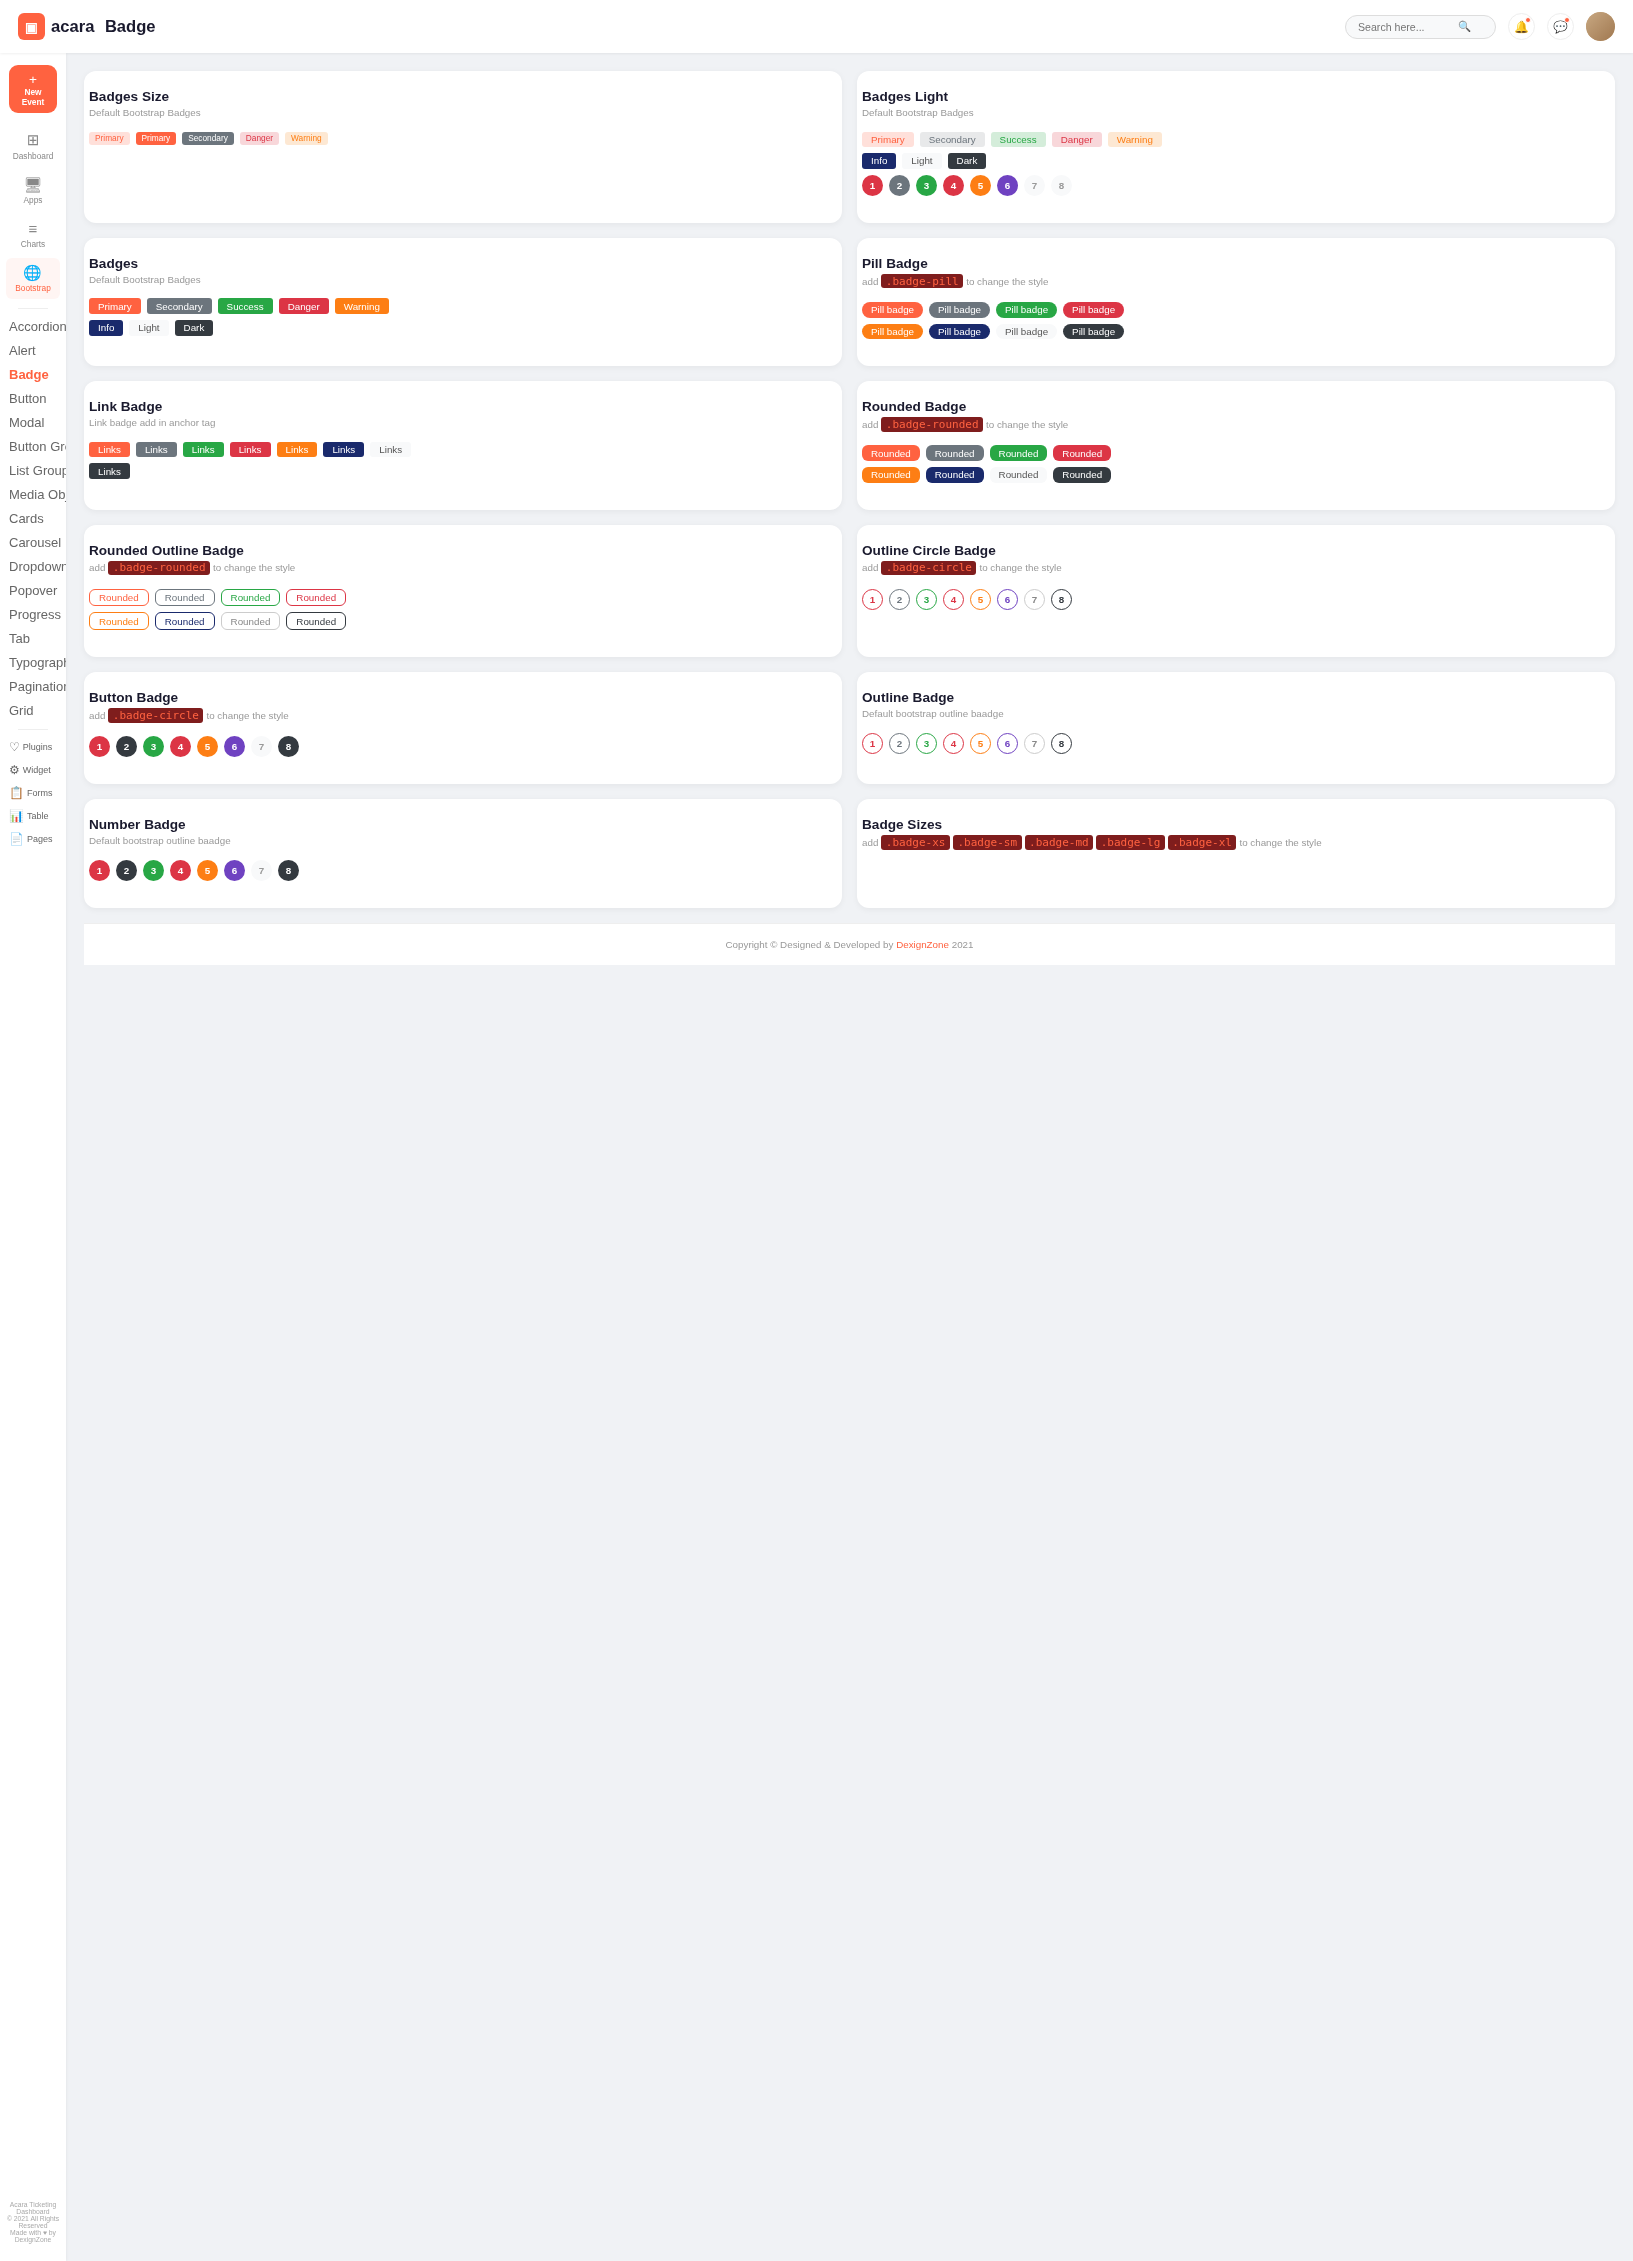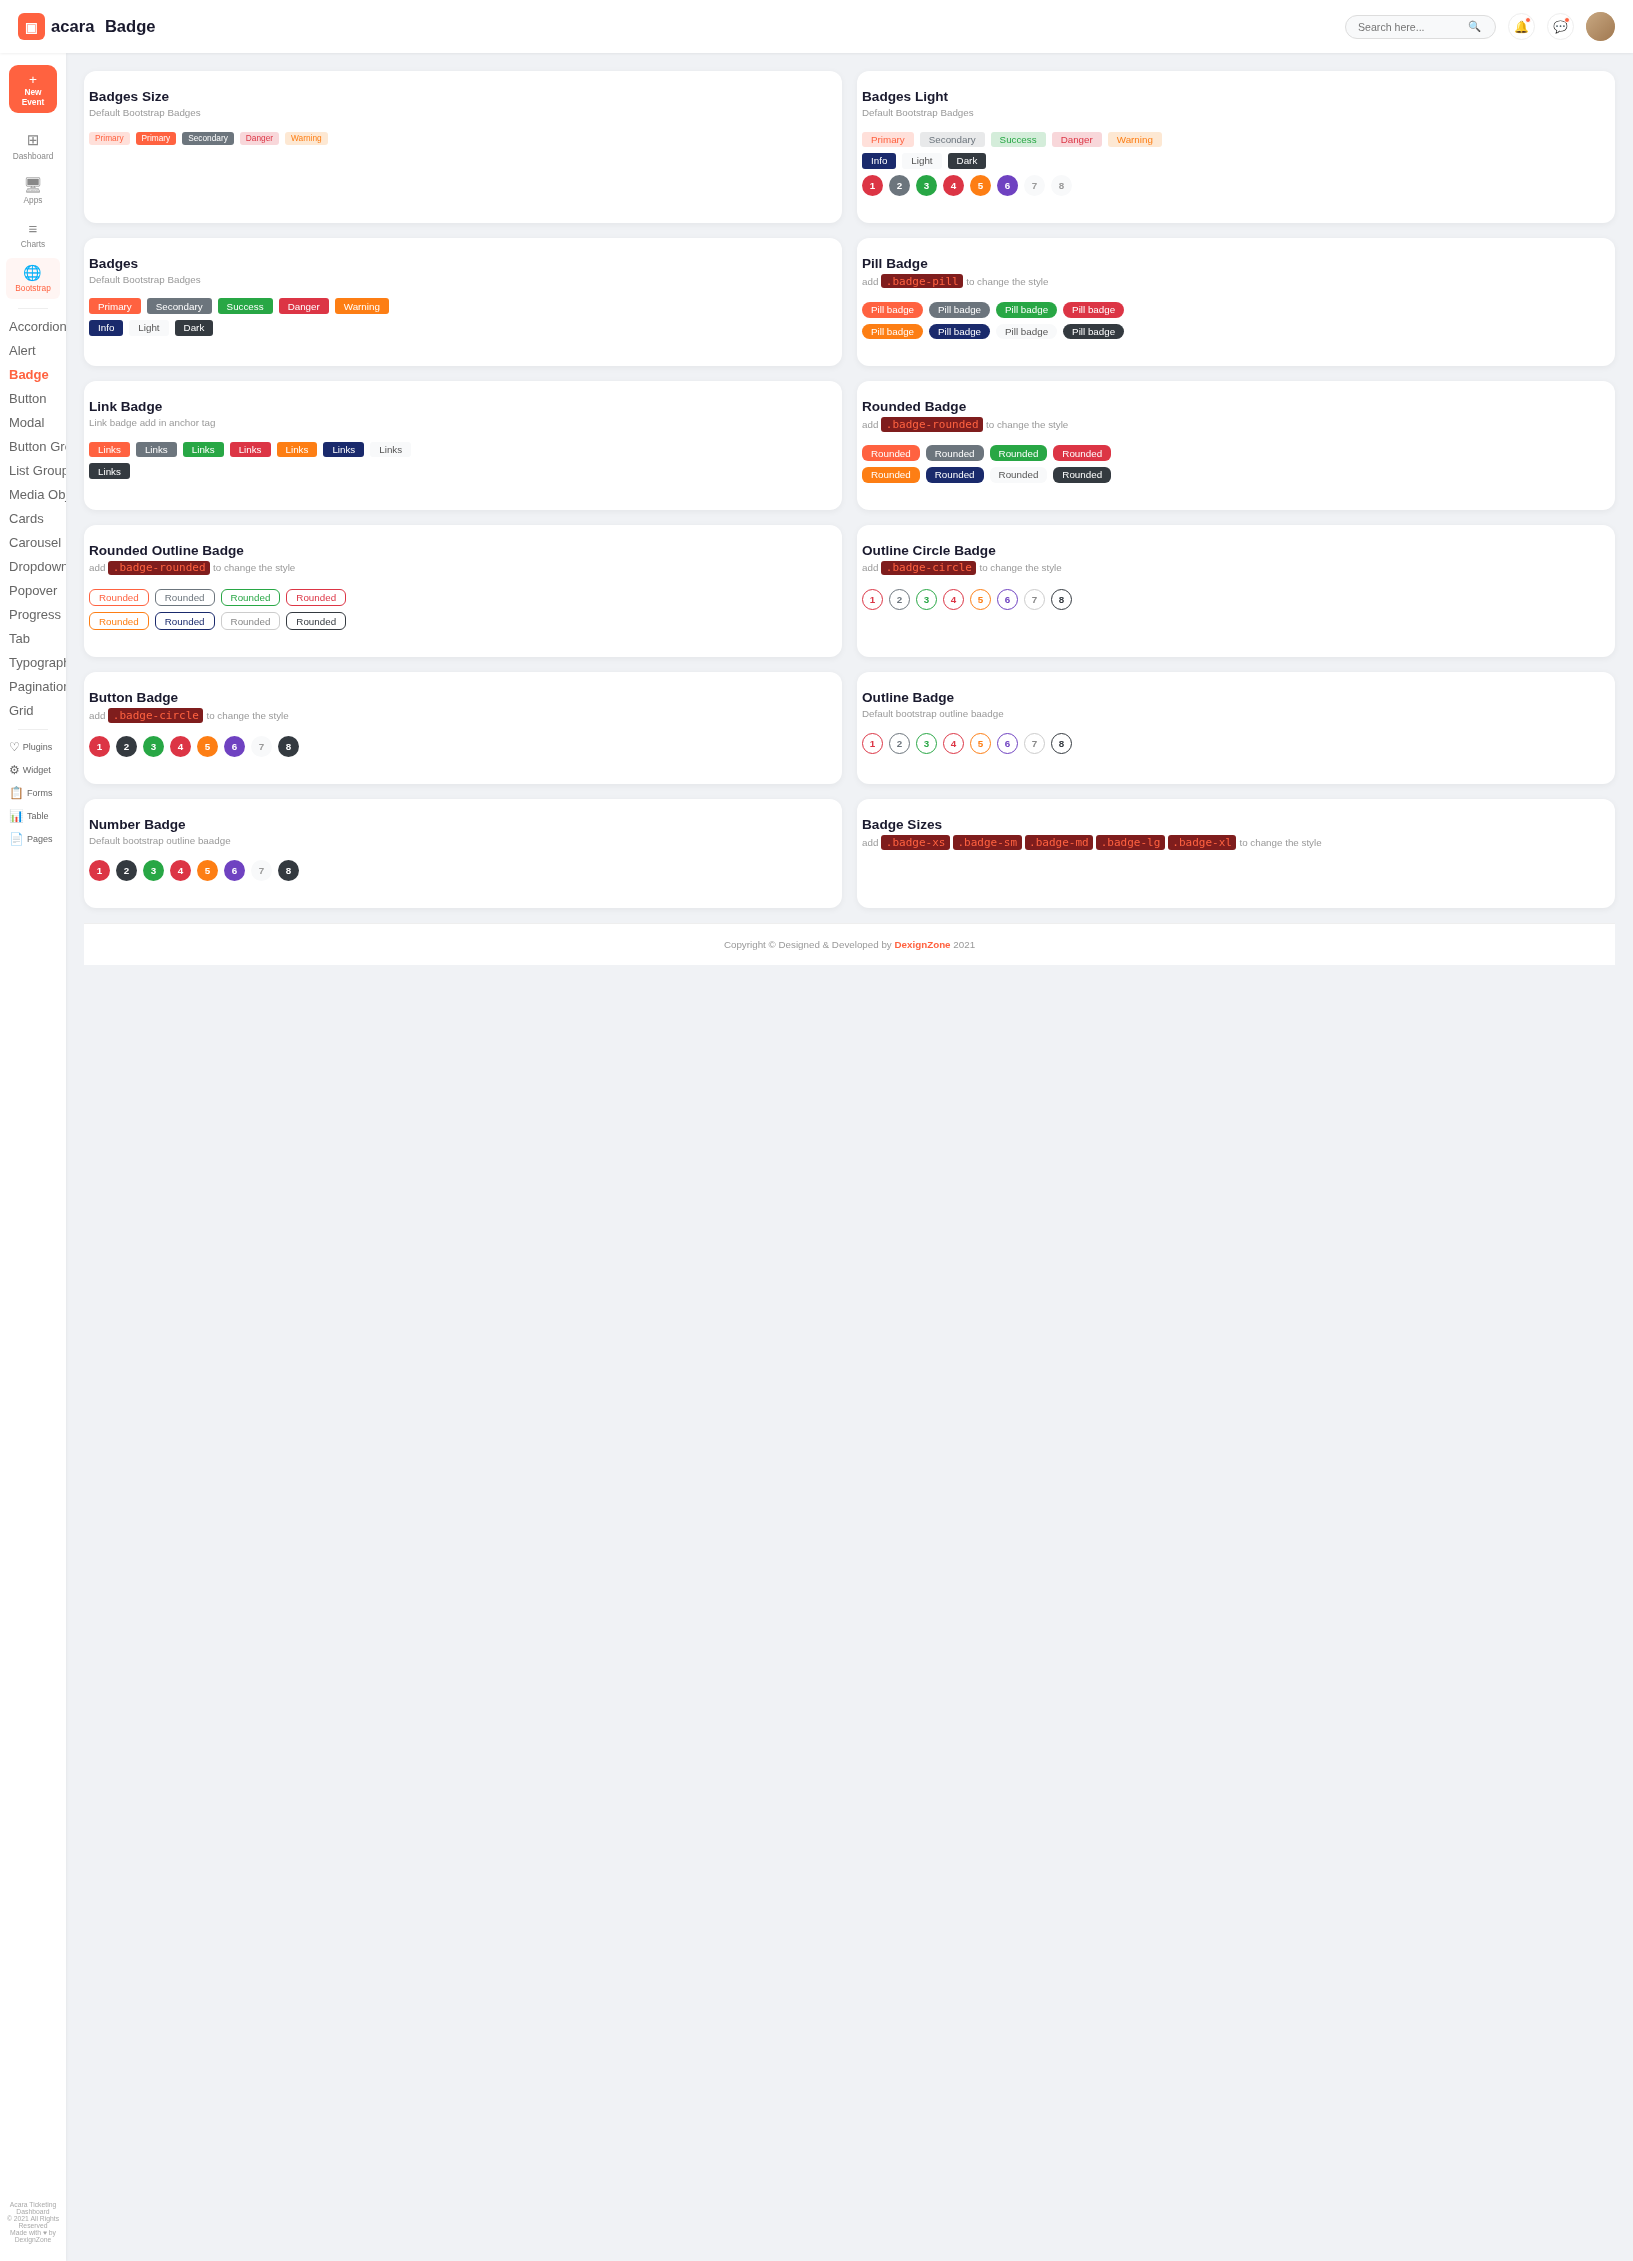--- a/index.html
+++ b/index.html
@@ -22,21 +22,21 @@
     }
     .navbar-brand .logo-icon {
       width: 27px; height: 27px; background: #ff6240; border-radius: 6px;
       display: flex; align-items: center; justify-content: center; color: #fff; font-size: 13.6px;
     }
     .navbar-brand .brand-main { color: #1a1a2e; font-weight: 700; font-size: 16.6px; }
     .navbar-brand .badge-label { color: #1a1a2e; font-weight: 600; font-size: 16.6px; margin-left: 4.5px; }
     .navbar-right { margin-left: auto; display: flex; align-items: center; gap: 12px; }
     .search-box {
       border: 0.8px solid #ddd; border-radius: 18px; padding: 4.5px 12px;
-      display: flex; align-items: center; gap: 12px; background: #f8f9fa;
+      display: flex; align-items: center; gap: 2px; background: #f8f9fa;
       width: 151px;
     }
     .search-box input { border: none; background: transparent; outline: none; font-size: 10.6px; width: 98px; color: #555; }
     .search-icon { color: #888; font-size: 10.6px; }
     .nav-icon-btn {
       position: relative; width: 27px; height: 27px; border-radius: 50%; background: #fff;
       display: flex; align-items: center; justify-content: center; cursor: pointer;
       border: 0.8px solid #eee;
     }
     .nav-icon-btn .dot {
@@ -163,21 +163,21 @@
     .badge-sm-size { font-size: 8.3px; padding: 2.3px 6px; border-radius: 38px; }
     .badge-md { font-size: 9.8px; padding: 3px 7.6px; border-radius: 38px; }
     .badge-lg { font-size: 11.3px; padding: 3.8px 9.8px; border-radius: 38px; }
     .badge-xl { font-size: 13px; padding: 4.5px 12px; border-radius: 38px; }
 
     
     .page-footer {
       text-align: center; padding: 15px; font-size: 9.8px; color: #999;
       border-top: 0.8px solid #eee; background: #fff; margin-top: 15px;
     }
-    .page-footer .brand { color: #ff6240; font-weight: 700; }
+    .page-footer .brand { color: #ff6240; font-weight: 400; }
 
     
     .bootstrap-sub { width: 100%; }
   </style>
 </head>
 <body>
 
 <nav class="navbar">
   <div class="navbar-brand">
     <div class="logo-icon">▣</div>

